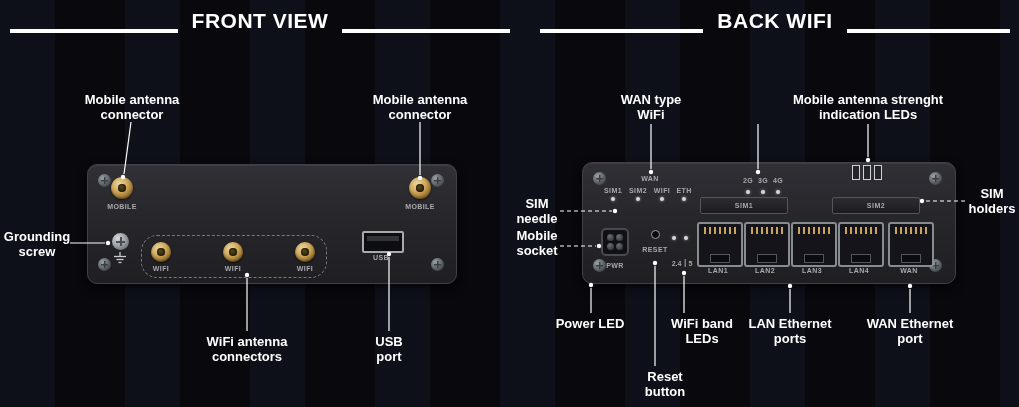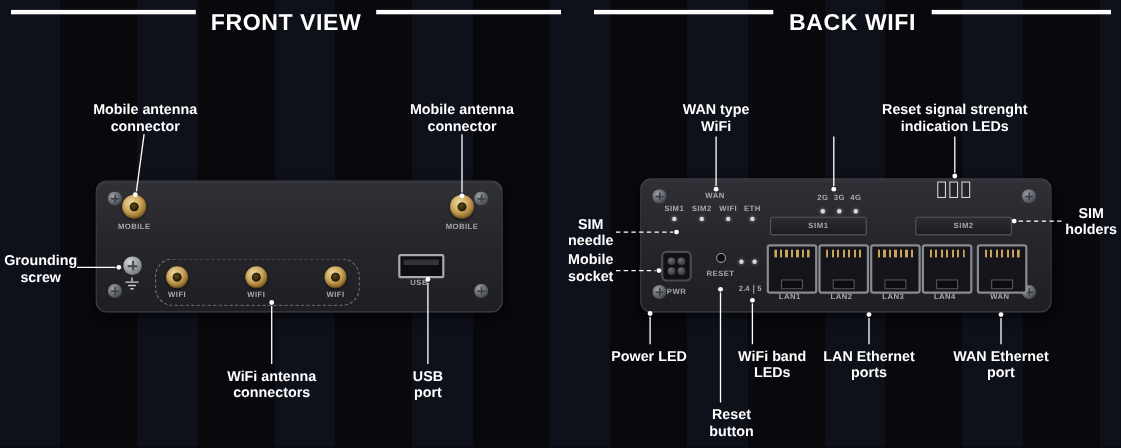--- a/index.html
+++ b/index.html
@@ -4,21 +4,21 @@
 <style>
   html,body { margin:0; padding:0; background:#07070b; }
   .canvas {
     position:relative; width:1019px; height:407px; overflow:hidden;
     background:#08080d;
     background-image:repeating-linear-gradient(90deg,
       rgba(28,36,58,.28) 0px, rgba(28,36,58,.28) 55px,
       rgba(0,0,0,0) 55px, rgba(0,0,0,0) 125px);
     font-family:"Liberation Sans", sans-serif; color:#fff;
   }
-  .hdr { position:absolute; top:9px; display:flex; align-items:flex-start; gap:14px; }
+  .hdr { position:absolute; top:9px; display:flex; align-items:flex-end; gap:14px; }
   .hdr-line { flex:1; height:4px; background:#fff; }
   .hdr-title { font-size:21px; font-weight:700; letter-spacing:.5px; white-space:nowrap; }
 
   .callout { position:absolute; transform:translateX(-50%); text-align:center;
     font-weight:700; font-size:13px; line-height:1.18; white-space:pre-line; }
 
   .panel { position:absolute; border-radius:10px; border:1px solid #404046;
     background:linear-gradient(180deg,#303036 0%,#26262b 45%,#1e1e23 100%);
     box-shadow:0 4px 10px rgba(0,0,0,.55), inset 0 1px 1px rgba(255,255,255,.07); }
 
@@ -196,21 +196,21 @@
   <div class="eth" style="left:838px;top:222px"></div>
   <div class="eth" style="left:888px;top:222px"></div>
   <div class="silk" style="left:718px;top:267px">LAN1</div>
   <div class="silk" style="left:765px;top:267px">LAN2</div>
   <div class="silk" style="left:812px;top:267px">LAN3</div>
   <div class="silk" style="left:859px;top:267px">LAN4</div>
   <div class="silk" style="left:909px;top:267px">WAN</div>
 
   <div class="callout" style="left:651px;top:92px">WAN type
 WiFi</div>
-  <div class="callout" style="left:868px;top:92px">Reset signal strenght
+  <div class="callout" style="left:868px;top:92px">Mobile antenna strenght
 indication LEDs</div>
   <div class="callout" style="left:537px;top:196px">SIM
 needle</div>
   <div class="callout" style="left:537px;top:228px">Mobile
 socket</div>
   <div class="callout" style="left:992px;top:186px">SIM
 holders</div>
   <div class="callout" style="left:590px;top:316px">Power LED</div>
   <div class="callout" style="left:665px;top:369px">Reset
 button</div>

